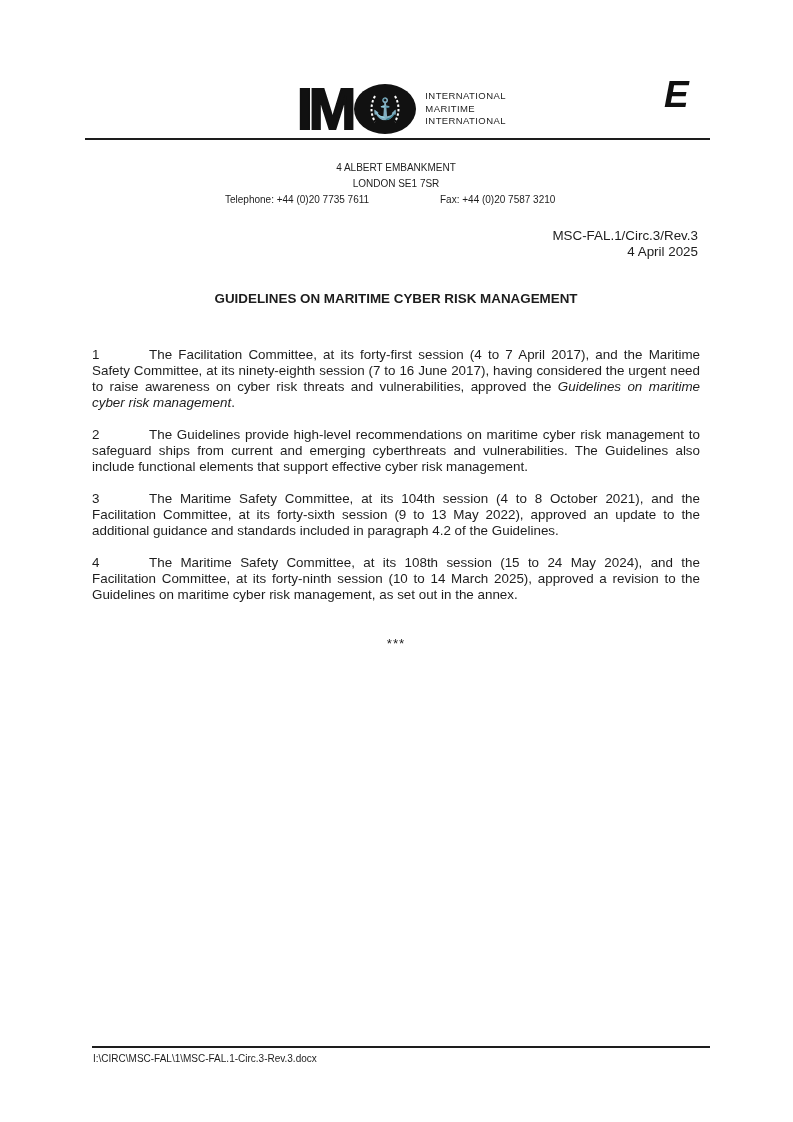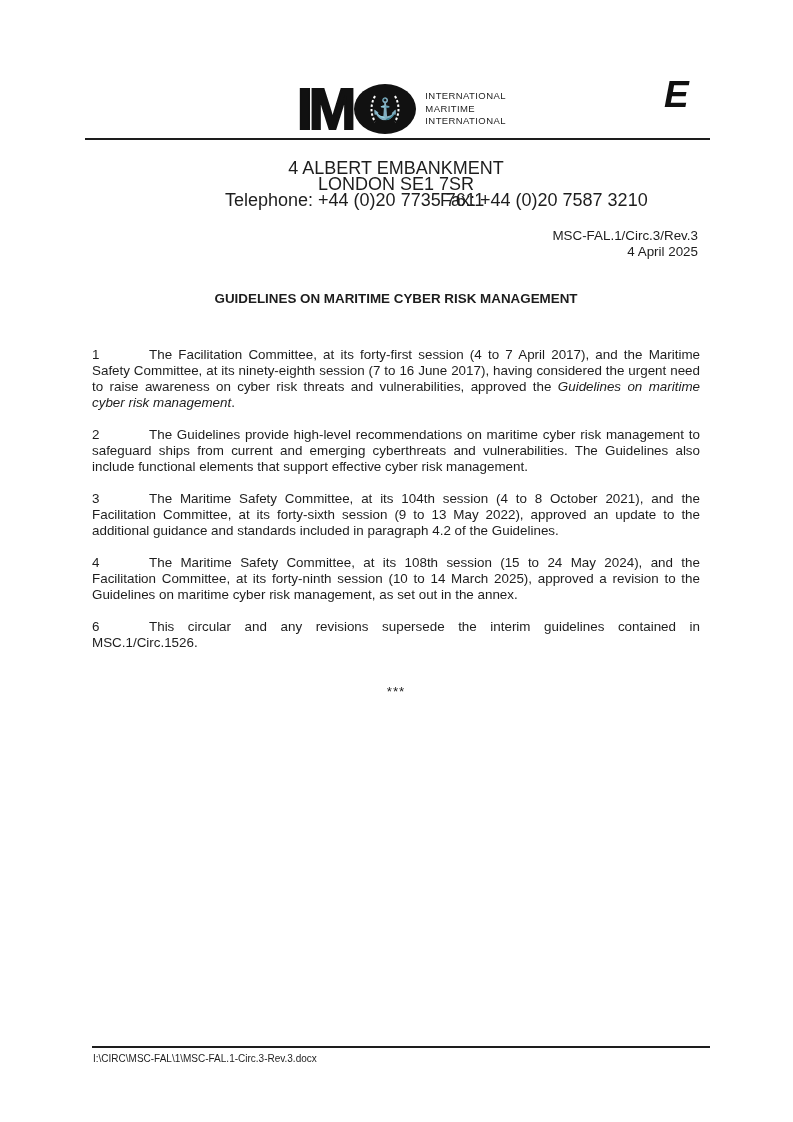--- a/index.html
+++ b/index.html
@@ -67,21 +67,21 @@
     height: 2px;
     background: #1d1d1d;
   }
 
   
   .address {
     position: absolute;
     top: 160px;
     left: 92px;
     width: 608px;
-    font-size: 18px;
+    font-size: 10px;
     line-height: 16px;
     text-align: center;
   }
   .phone-row {
     position: relative;
     height: 16px;
     text-align: left;
   }
   .phone-row .tel { position: absolute; left: 133px; text-align: right; }
   .phone-row .fax { position: absolute; left: 348px; }
@@ -186,21 +186,20 @@
 
     <p class="para"><span class="num">1</span><span>The Facilitation Committee, at its forty-first session (4 to 7 April 2017), and the Maritime Safety Committee, at its ninety-eighth session (7 to 16 June 2017), having considered the urgent need to raise awareness on cyber risk threats and vulnerabilities, approved the </span><i>Guidelines on maritime cyber risk management</i><span>.</span></p>
 
     <p class="para"><span class="num">2</span><span>The Guidelines provide high-level recommendations on maritime cyber risk management to safeguard ships from current and emerging cyberthreats and vulnerabilities. The Guidelines also include functional elements that support effective cyber risk management.</span></p>
 
     <p class="para"><span class="num">3</span><span>The Maritime Safety Committee, at its 104th session (4 to 8 October 2021), and the Facilitation Committee, at its forty-sixth session (9 to 13 May 2022), approved an update to the additional guidance and standards included in paragraph 4.2 of the Guidelines.</span></p>
 
     <p class="para"><span class="num">4</span><span>The Maritime Safety Committee, at its 108th session (15 to 24 May 2024), and the Facilitation Committee, at its forty-ninth session (10 to 14 March 2025), approved a revision to the Guidelines on maritime cyber risk management, as set out in the annex.</span></p>
 
 
-    <p class="para"><span class="num">6</span><span>This circular and any revisions supersede the interim guidelines contained in MSC.1/Circ.1526.</span></p>
 
     <div class="stars">***</div>
   </div>
 
   <div class="footer-rule"></div>
   <div class="footer-path">I:\CIRC\MSC-FAL\1\MSC-FAL.1-Circ.3-Rev.3.docx</div>
 
 </div>
 
 </body></html>

